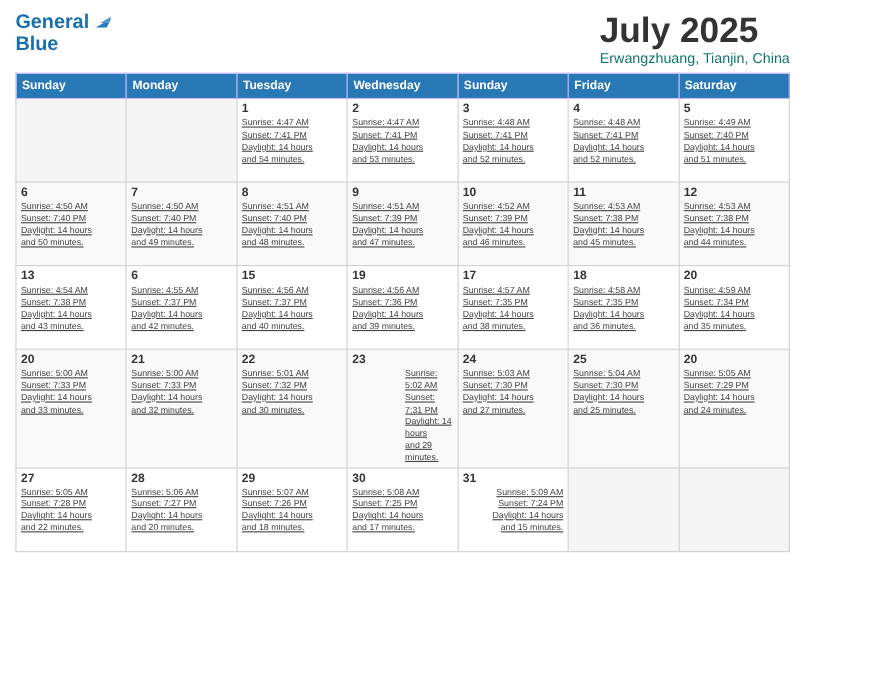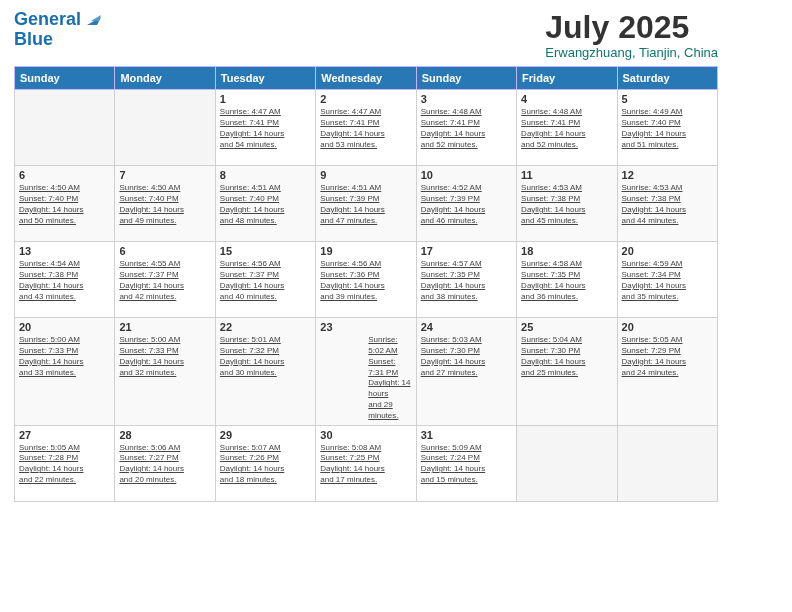--- a/index.html
+++ b/index.html
@@ -349,21 +349,21 @@
           </td>
           <td>
             <div class="day-num">30</div>
             <div class="day-detail" style="white-space: pre-line;">Sunrise: 5:08 AM
 Sunset: 7:25 PM
 Daylight: 14 hours
 and 17 minutes.</div>
           </td>
           <td>
             <div class="day-num">31</div>
-            <div class="day-detail" style="white-space: pre-line;">Sunrise: 5:09 AM
+            <div class="day-detail" style="white-space: pre-line; text-align: right;">Sunrise: 5:09 AM
 Sunset: 7:24 PM
 Daylight: 14 hours
 and 15 minutes.</div>
           </td>
           <td class="empty"></td>
           <td class="empty"></td>
         </tr>
       </tbody>
   </table>
 </div>

